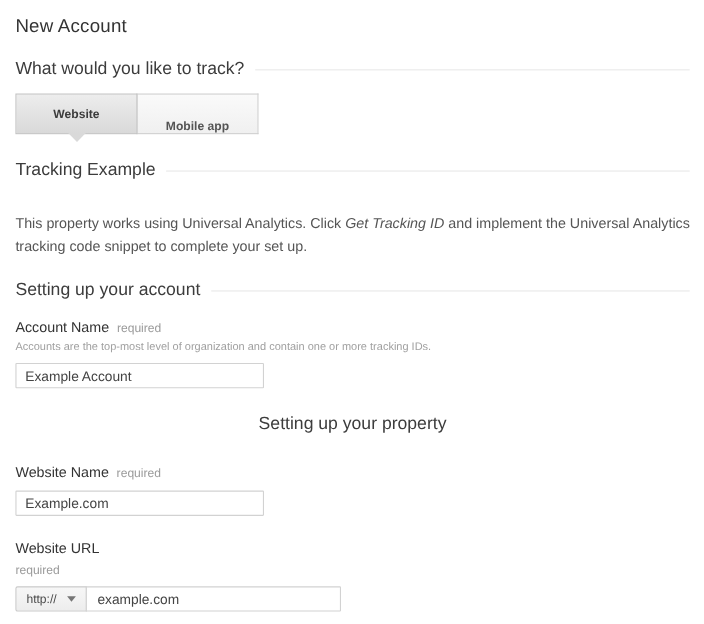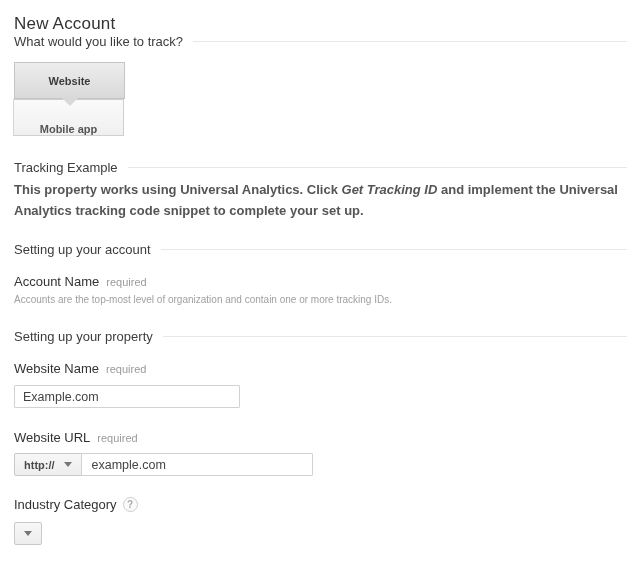--- a/index.html
+++ b/index.html
@@ -7,33 +7,33 @@
   body {
     width: 640px; height: 567px;
     font-family: "Liberation Sans", "DejaVu Sans", sans-serif;
     color: #444;
     overflow: hidden;
   }
   .page { padding: 14px 13px 0 14px; width: 640px; height: 567px; }
 
   .page-title {
     font-size: 17px; color: #333; font-weight: normal;
-    margin-bottom: 0; letter-spacing: 0.2px;
+    margin-bottom: 20px; letter-spacing: 0.2px;
   }
 
   .section-heading-row {
     display: flex; align-items: center; gap: 10px;
   }
   .section-heading {
-    font-size: 13px; color: #3c3c3c; font-weight: normal; white-space: nowrap;
+    font-size: 16px; color: #3c3c3c; font-weight: normal; white-space: nowrap;
   }
   .heading-rule { flex: 1; height: 1px; background: #e8e8e8; }
 
   
-  .tab-bar { display: flex; margin-top: 13px; position: relative; flex-direction: column; }
+  .tab-bar { display: flex; margin-top: 13px; position: relative; }
   .tab {
     width: 111px; height: 37px;
     display: flex; align-items: center; justify-content: center;
     font-size: 11px; font-weight: bold; color: #555;
     border: 1px solid #cfcfcf;
     background: linear-gradient(#fafafa, #f0f0f0);
     cursor: pointer; position: relative;
   }
   .tab + .tab { margin-left: -1px; border-left: 1px solid #d6d6d6; align-items: flex-end; }
   .tab.selected {
@@ -43,49 +43,49 @@
   .tab-pointer {
     position: absolute; left: 50%; bottom: -8px; transform: translateX(-50%);
     width: 0; height: 0;
     border-left: 8px solid transparent;
     border-right: 8px solid transparent;
     border-top: 8px solid #d9d9d9;
   }
 
   .tracking-method-row { margin-top: 24px; }
   .tracking-desc {
-    margin-top: 4px; font-size: 13px; color: #555; line-height: 21px; width: 614px; font-weight: bold;
+    margin-top: 28px; font-size: 13px; color: #555; line-height: 21px; width: 614px;
   }
   .tracking-desc .italic { font-style: italic; }
 
   .account-heading-row { margin-top: 21px; text-align: right; }
 
   .field-label-row { margin-top: 17px; display: flex; align-items: baseline; gap: 7px; }
   .field-label { font-size: 13px; font-weight: normal; color: #333; }
   .required-note { font-size: 11px; color: #9a9a9a; }
   .field-help { margin-top: 5px; font-size: 10px; color: #a0a0a0; }
 
   .text-input {
     display: block; margin-top: 9px;
     width: 226px; height: 23px;
     border: 1px solid #d2d2d2; border-radius: 1px;
     padding: 0 8px; font-size: 12.5px; color: #444;
     font-family: "Liberation Sans", "DejaVu Sans", sans-serif;
     background: #fff; outline: none;
   }
 
-  .property-heading-row { margin-top: 24px; }
+  .property-heading-row { margin-top: 24px; flex-direction: column; }
 
   .url-row { margin-top: 8px; display: flex; align-items: stretch; }
   .dropdown-btn {
     height: 23px; display: inline-flex; align-items: center;
     gap: 9px; padding: 0 9px;
     background: linear-gradient(#f7f7f7, #ededed);
     border: 1px solid #c9c9c9; border-radius: 2px;
-    font-size: 11px; font-weight: bold; color: #4a4a4a;
+    font-size: 11px; font-weight: normal; color: #4a4a4a;
     cursor: pointer; white-space: nowrap;
   }
   .url-row .dropdown-btn { border-radius: 2px 0 0 2px; }
   .url-input {
     width: 232px; height: 23px; margin-top: 0;
     border: 1px solid #d2d2d2; border-left: 1px solid #d2d2d2;
     margin-left: -1px; border-radius: 0 1px 1px 0;
     padding: 0 10px; font-size: 12.5px; color: #444;
     font-family: "Liberation Sans", "DejaVu Sans", sans-serif;
     background: #fff; outline: none;
@@ -98,21 +98,21 @@
   }
   .label-with-help { margin-top: 21px; display: flex; align-items: center; gap: 6px; }
   .help-icon {
     width: 15px; height: 15px; border-radius: 50%;
     border: 1px solid #ccc; background: #fbfbfb;
     color: #aaa; font-size: 10px; font-weight: bold;
     display: inline-flex; align-items: center; justify-content: center;
     cursor: pointer;
   }
   .single-dropdown-row { margin-top: 10px; }
-  .mt-19 { margin-top: 22px; }
+  .mt-19 { margin-top: 22px; flex-direction: column; }
 </style>
 </head>
 <body>
 
 <div class="page">
 
   <h1 class="page-title">New Account</h1>
 
   <div class="section-heading-row">
     <span class="section-heading">What would you like to track?</span>
@@ -139,20 +139,21 @@
   <div class="section-heading-row account-heading-row">
     <span class="section-heading">Setting up your account</span>
     <span class="heading-rule"></span>
   </div>
 
   <div class="field-label-row">
     <span class="field-label">Account Name</span>
     <span class="required-note">required</span>
   </div>
   <div class="field-help">Accounts are the top-most level of organization and contain one or more tracking IDs.</div>
+  <input type="text" class="text-input" value="Example Account" style="">
 
   <div class="section-heading-row property-heading-row">
     <span class="section-heading">Setting up your property</span>
     <span class="heading-rule"></span>
   </div>
 
   <div class="field-label-row">
     <span class="field-label">Website Name</span>
     <span class="required-note">required</span>
   </div>

